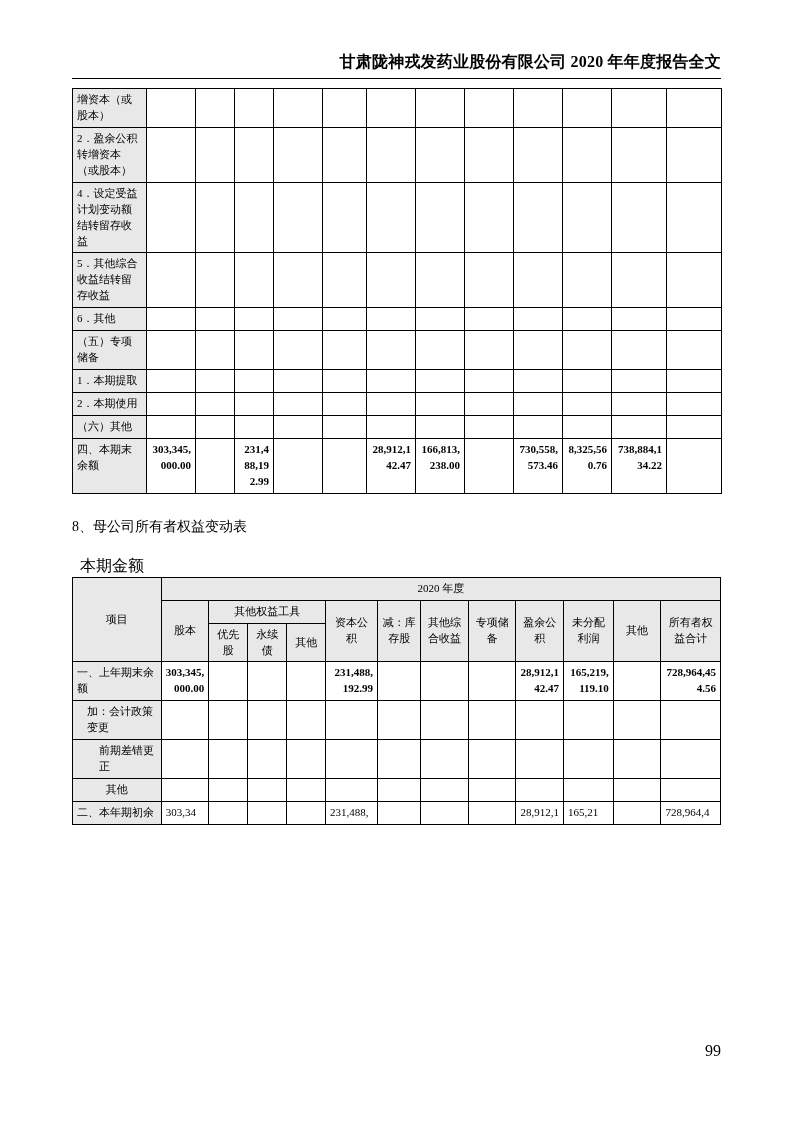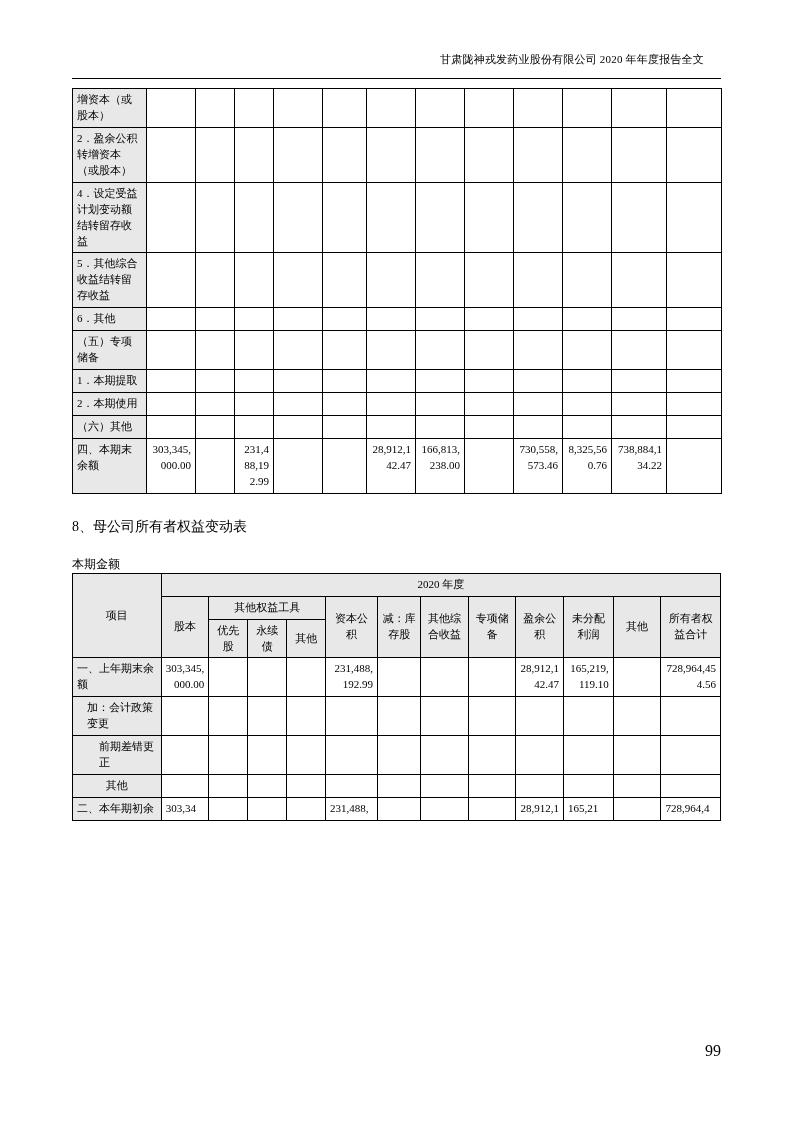--- a/index.html
+++ b/index.html
@@ -17,23 +17,23 @@
     height: 1122px;
     margin: 0 auto;
     background: #ffffff;
     box-sizing: border-box;
     padding: 0;
     overflow: hidden;
   }
   .header {
     position: absolute;
     top: 52px;
-    right: 89px;
-    font-size: 11px;
-    font-weight: normal;
+    right: 72px;
+    font-size: 16px;
+    font-weight: bold;
     letter-spacing: 0.2px;
     white-space: nowrap;
   }
   .header-rule {
     position: absolute;
     top: 78px;
     left: 72px;
     right: 72px;
     border-bottom: 1px solid #000;
     height: 0;
@@ -56,20 +56,21 @@
     padding: 3px 4px;
     vertical-align: top;
     word-break: break-all;
     box-sizing: border-box;
   }
   .lbl {
     background: #e8e8e8;
   }
   .num {
     text-align: right;
+    font-weight: bold;
   }
   .ctr {
     text-align: center;
   }
   .hdr {
     text-align: center;
     vertical-align: middle !important;
     background: #e8e8e8;
     margin-left: 17px;
   }
@@ -78,22 +79,22 @@
   }
   .indent2 {
     padding-left: 26px !important;
   }
   .sec-title {
     font-size: 14px;
     font-weight: normal;
     margin: 24px 0 0 0;
   }
   .para {
-    font-size: 12px;
-    margin: 20px 0 0 0;
+    font-size: 16px;
+    margin: 20px 0 0 8px;
   }
   .unit {
     font-size: 12px;
     text-align: right;
     margin: 14px 0 4px 0;
   }
   .pagenum {
     position: absolute;
     bottom: 62px;
     right: 72px;

